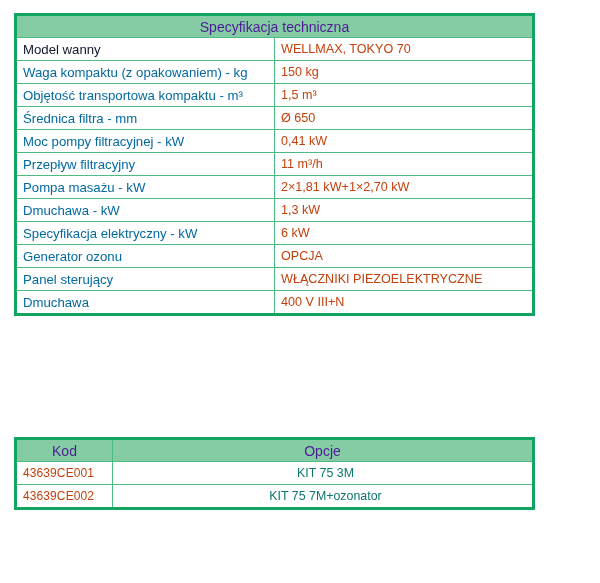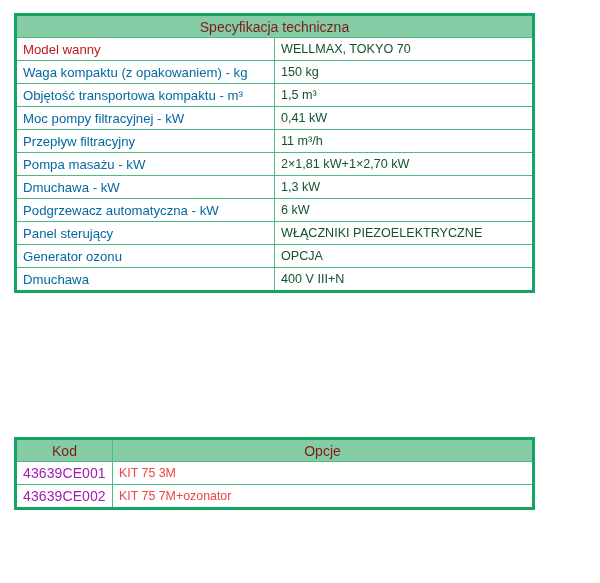--- a/index.html
+++ b/index.html
@@ -19,48 +19,48 @@
       border-collapse: collapse;
       border: 3px solid #12a562;
       box-sizing: border-box;
       table-layout: fixed;
     }
     .spec-table { top: 13px; }
     .options-table { top: 437px; }
 
     .spec-table th, .options-table th {
       background: #85cba4;
-      color: #7f1d1d;
+      color: #4c1d95;
       font-weight: normal;
       font-size: 14px;
       height: 21px;
       padding: 0;
       border: 1px solid #4dbb84;
       text-align: center;
     }
     .spec-table td, .options-table td {
       font-size: 13.2px;
       height: 22px;
       padding: 0 0 0 6px;
       border: 1px solid #4dbb84;
       white-space: nowrap;
       overflow: hidden;
       color: #0369a1;
     }
     .spec-table td.label { width: 246px; }
-    .spec-table td.value { color: #14532d; font-size: 12.6px; }
-    .spec-table tr:first-of-type td.label { color: #b91c1c; margin-top: 39px; }
+    .spec-table td.value { color: #c2410c; font-size: 12.6px; }
+    .spec-table tr:first-of-type td.label { color: #0f172a; margin-top: 39px; }
 
     .options-table td.code {
       width: 94px;
-      font-size: 14px;
-      color: #a21caf;
+      font-size: 12px;
+      color: #c2410c;
       letter-spacing: 0.1px;
     }
-    .options-table td.option { font-size: 12.4px; color: #ef4444; }
+    .options-table td.option { font-size: 12.4px; color: #0f766e; text-align: center; }
     .options-table th.code-head { width: 95px; }
   </style>
 </head>
 <body>
 
 <table class="spec-table">
   <thead>
     <tr>
       <th colspan="2">Specyfikacja techniczna</th>
     </tr>
@@ -72,46 +72,50 @@
     </tr>
     <tr>
       <td class="label">Waga kompaktu (z opakowaniem) - kg</td>
       <td class="value">150 kg</td>
     </tr>
     <tr>
       <td class="label">Objętość transportowa kompaktu - m³</td>
       <td class="value">1,5 m³</td>
     </tr>
     <tr>
+      <td class="label">Średnica filtra - mm</td>
+      <td class="value">Ø 650</td>
+    </tr>
+    <tr>
       <td class="label">Moc pompy filtracyjnej - kW</td>
       <td class="value">0,41 kW</td>
     </tr>
     <tr>
       <td class="label">Przepływ filtracyjny</td>
       <td class="value">11 m³/h</td>
     </tr>
     <tr>
       <td class="label">Pompa masażu - kW</td>
       <td class="value">2×1,81 kW+1×2,70 kW</td>
     </tr>
     <tr>
       <td class="label">Dmuchawa - kW</td>
       <td class="value">1,3 kW</td>
     </tr>
     <tr>
-      <td class="label">Podgrzewacz automatyczna - kW</td>
+      <td class="label">Specyfikacja elektryczny - kW</td>
       <td class="value">6 kW</td>
+    </tr>
+    <tr>
+      <td class="label">Generator ozonu</td>
+      <td class="value">OPCJA</td>
     </tr>
     <tr>
       <td class="label">Panel sterujący</td>
       <td class="value">WŁĄCZNIKI PIEZOELEKTRYCZNE</td>
-    </tr>
-    <tr>
-      <td class="label">Generator ozonu</td>
-      <td class="value">OPCJA</td>
     </tr>
     <tr>
       <td class="label">Dmuchawa</td>
       <td class="value">400 V III+N</td>
     </tr>
   </tbody>
 </table>
 
 <table class="options-table">
   <thead>

